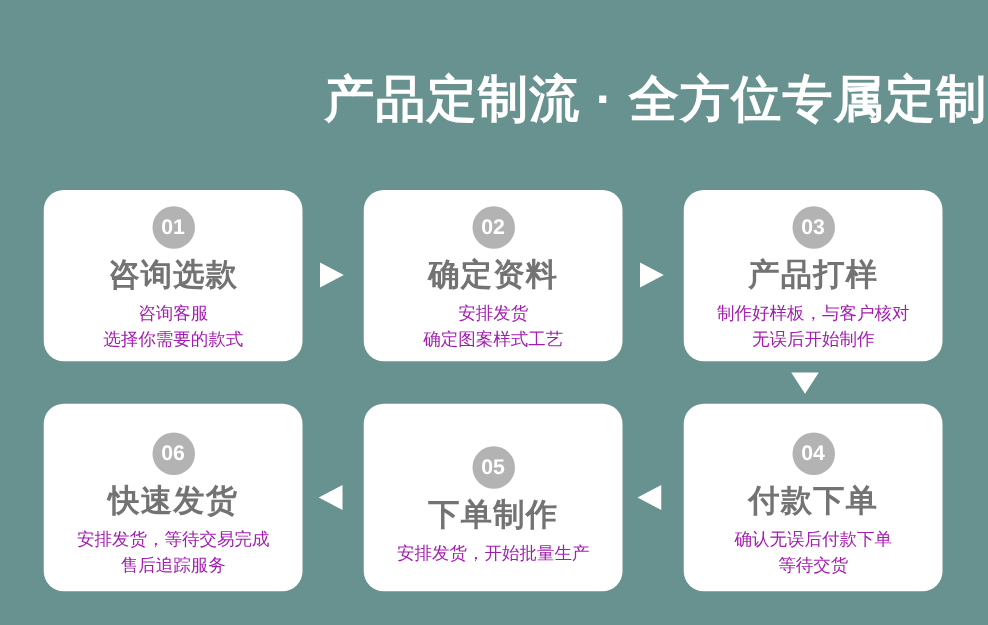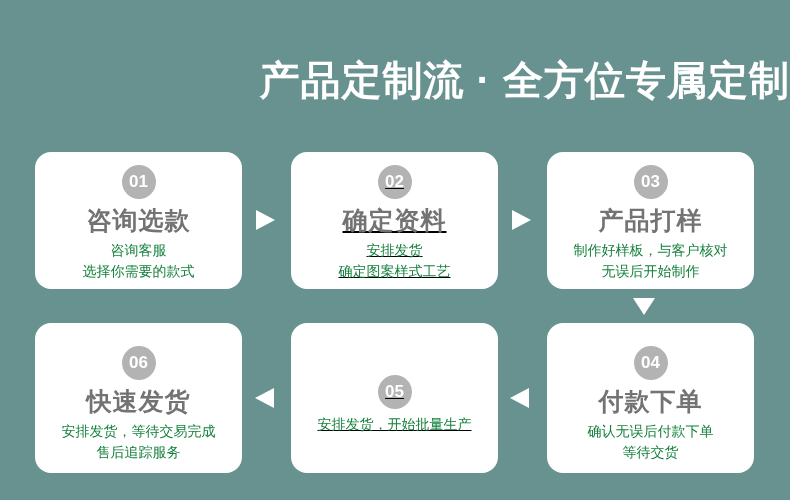--- a/index.html
+++ b/index.html
@@ -33,21 +33,21 @@
     background: #ffffff;
     border-radius: 16px;
     display: flex;
     flex-direction: column;
     align-items: center;
     box-sizing: border-box;
   }
   .row1 { top: 152px; height: 137px; }
   .row2 { top: 323px; height: 150px; justify-content: center; }
   .pos-c1 { left: 35px; }
-  .pos-c2 { left: 291px; text-decoration: underline; }
+  .pos-c2 { left: 291px; }
   .pos-c3 { left: 547px; }
   .step-badge {
     margin-top: 13px;
     width: 34px;
     height: 34px;
     border-radius: 50%;
     background: #b3b3b3;
     color: #ffffff;
     font-size: 17px;
     font-weight: bold;
@@ -61,21 +61,21 @@
     font-size: 25px;
     font-weight: bold;
     color: #737373;
     letter-spacing: 1px;
     line-height: 30px;
     white-space: nowrap;
   }
   .step-desc {
     margin-top: 5px;
     font-size: 14px;
-    color: #15803d;
+    color: #a21caf;
     line-height: 21px;
     text-align: center;
     white-space: nowrap;
   }
   .step-desc div { white-space: nowrap; }
   .arrow {
     position: absolute;
     width: 0;
     height: 0;
   }
@@ -136,20 +136,21 @@
   <div class="step-badge">04</div>
   <div class="step-title">付款下单</div>
   <div class="step-desc">
     <div>确认无误后付款下单</div>
     <div>等待交货</div>
   </div>
 </div>
 
 <div class="step-card row2 pos-c2">
   <div class="step-badge">05</div>
+  <div class="step-title">下单制作</div>
   <div class="step-desc">
     <div>安排发货，开始批量生产</div>
   </div>
 </div>
 
 <div class="step-card row2 pos-c1">
   <div class="step-badge">06</div>
   <div class="step-title">快速发货</div>
   <div class="step-desc">
     <div>安排发货，等待交易完成</div>

